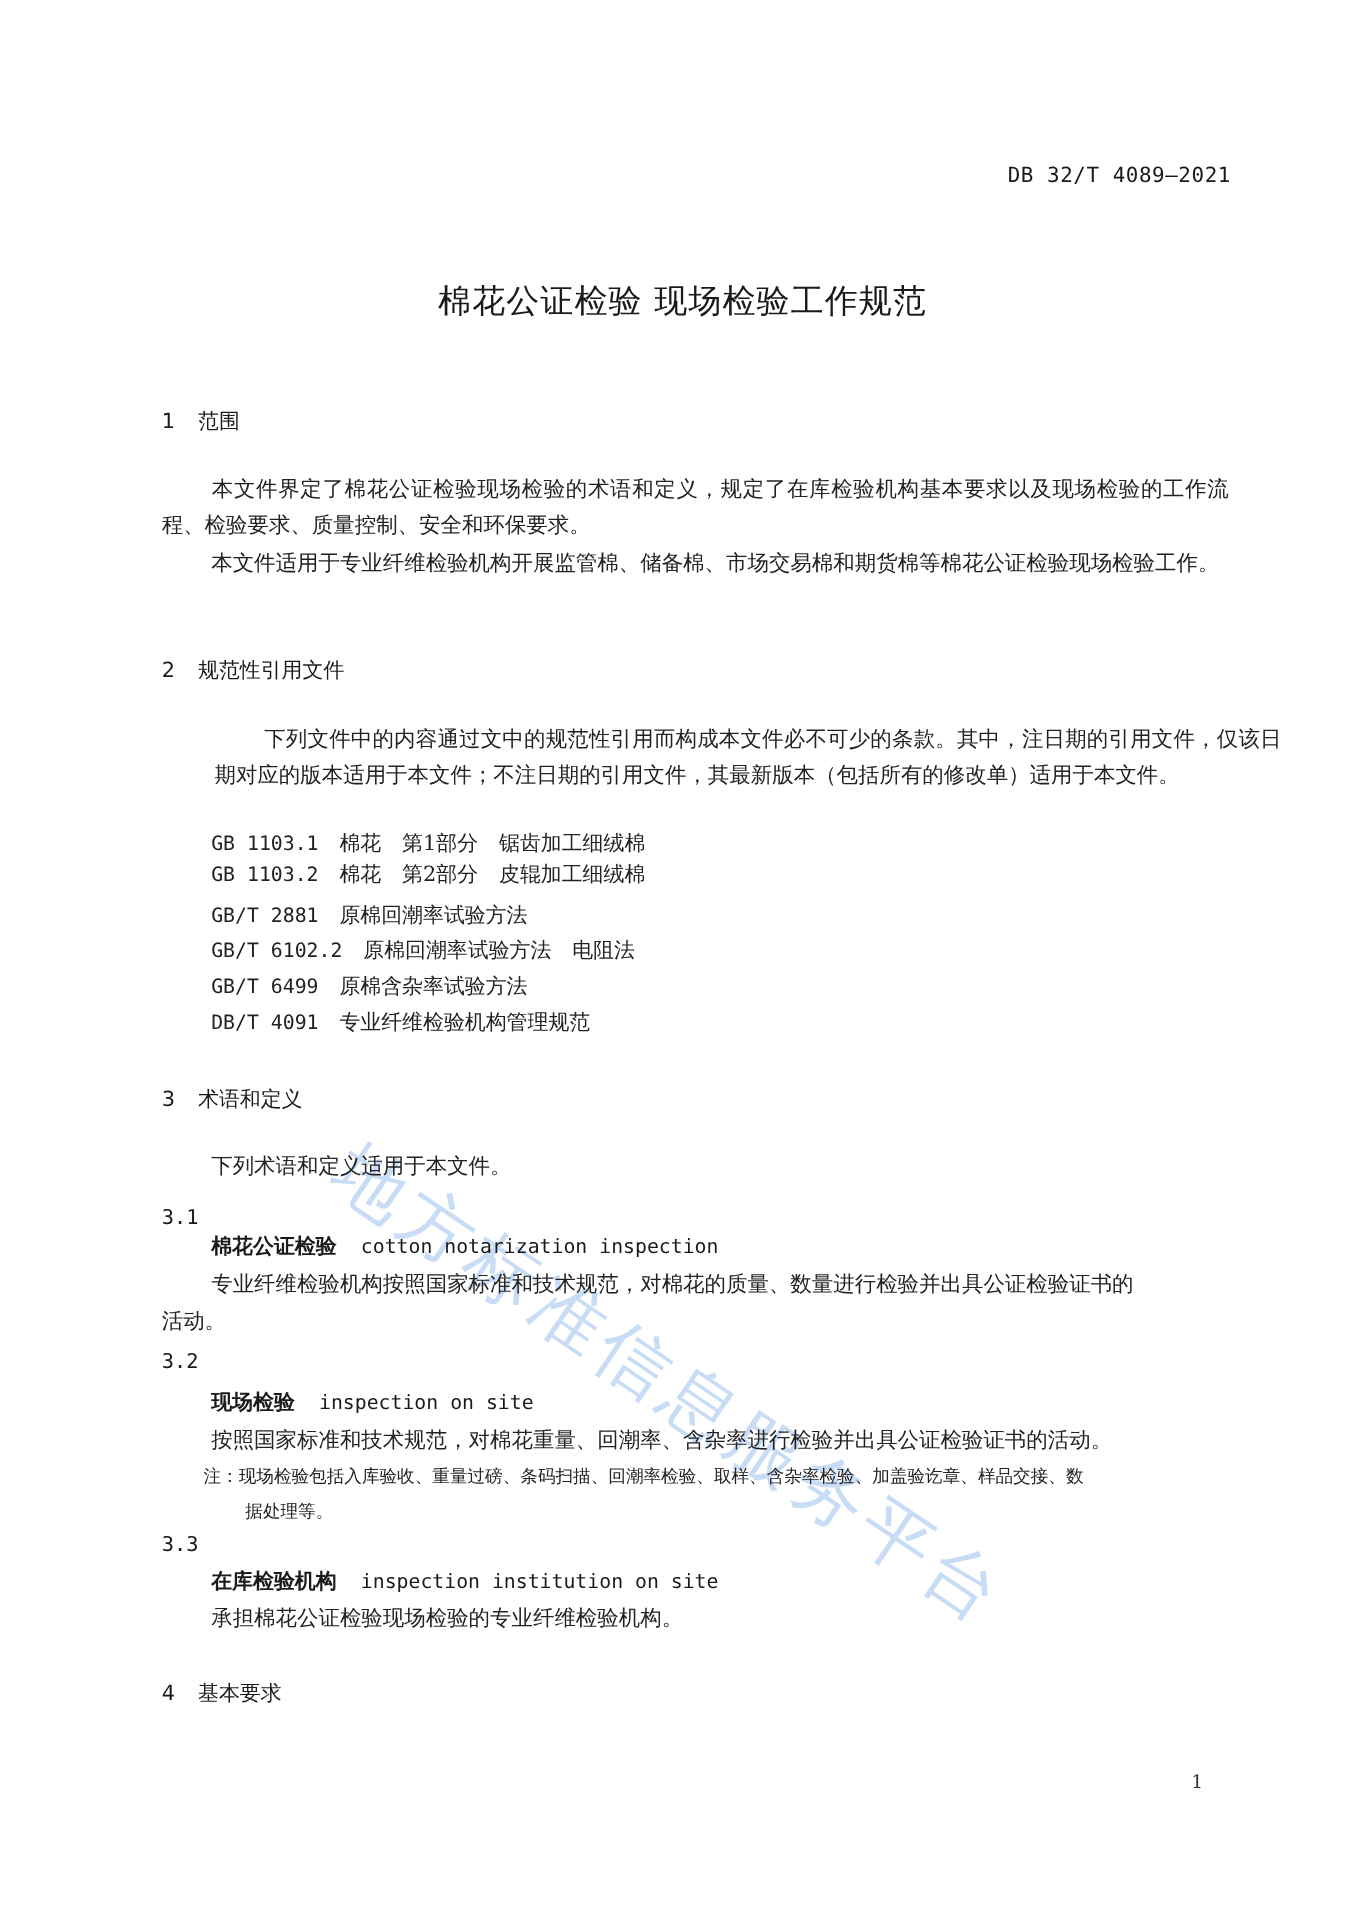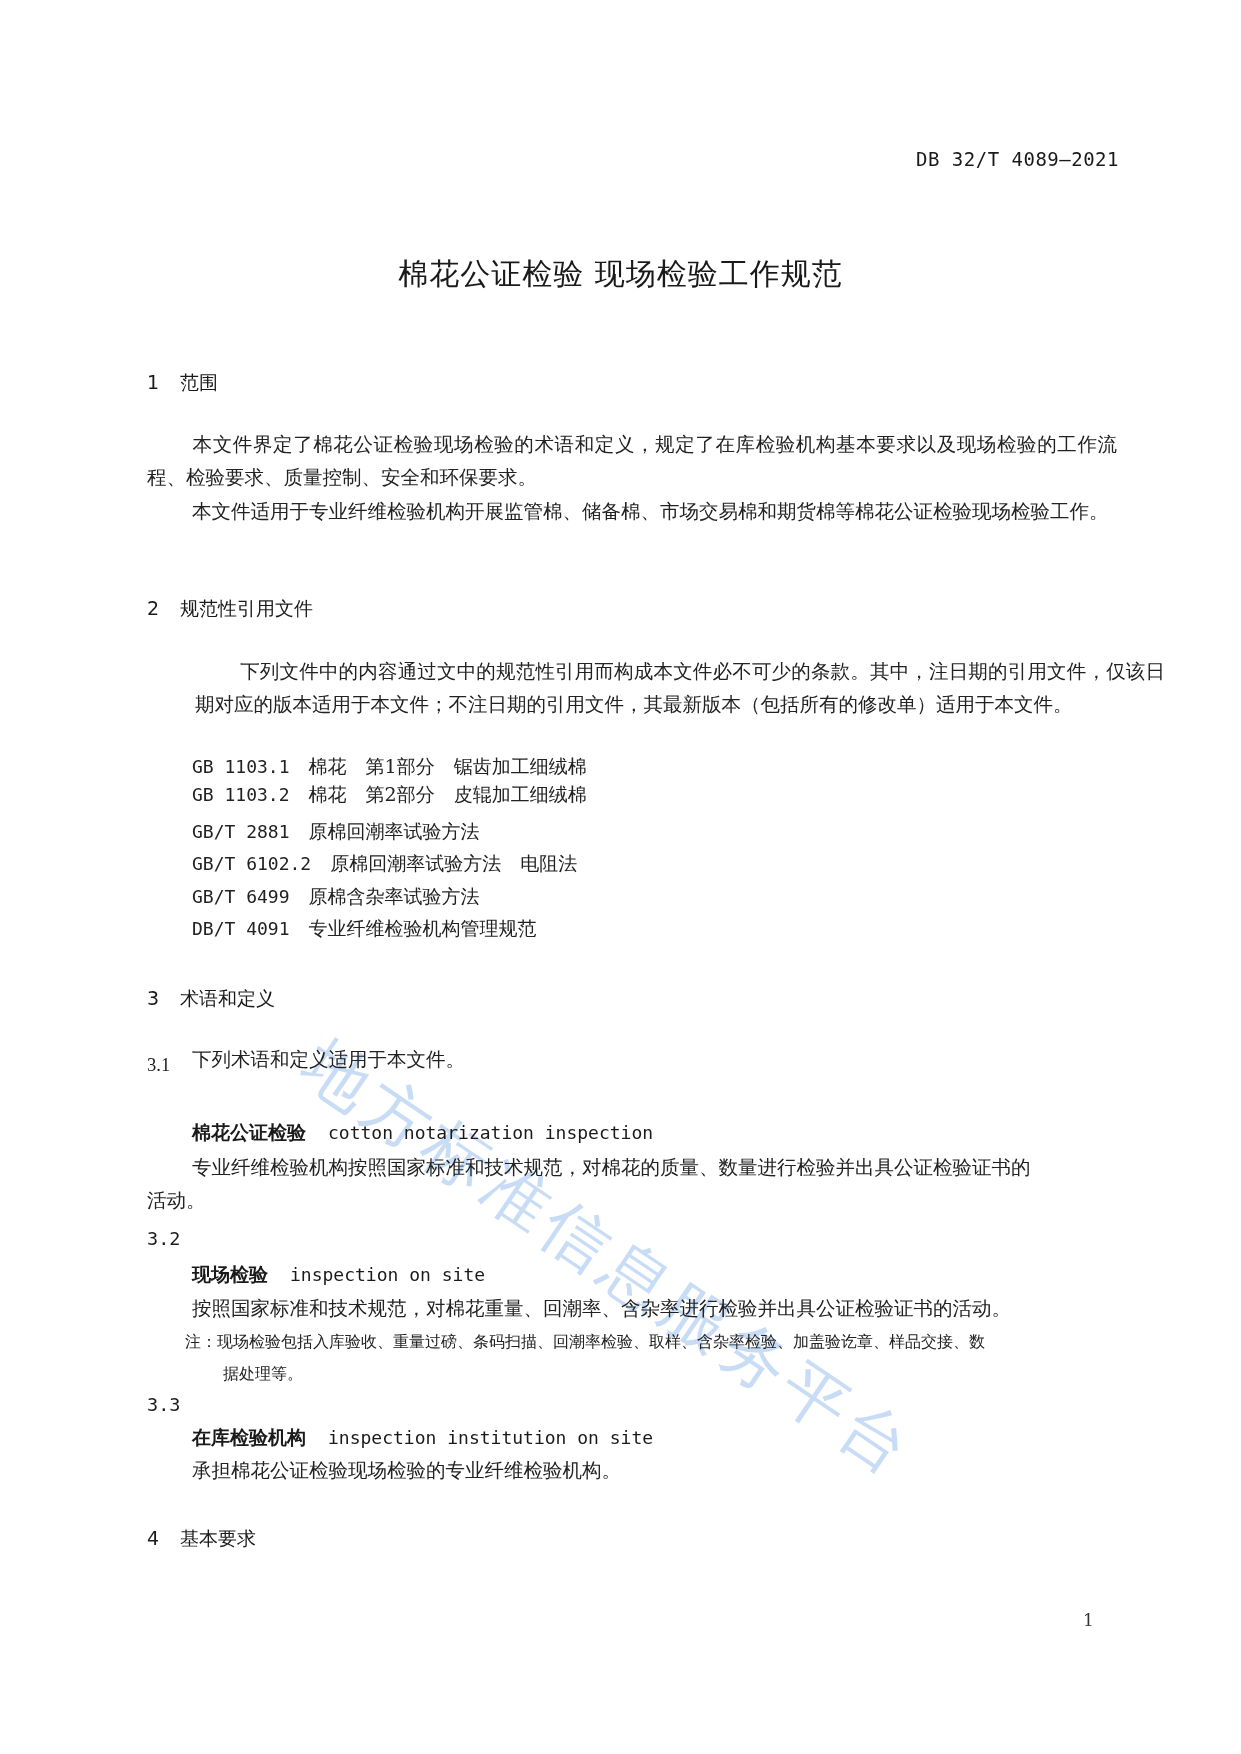--- a/index.html
+++ b/index.html
@@ -54,21 +54,21 @@
 <div class="abs ref" style="top:819px;"><span class="code">GB/T 2881</span>　<span>原棉回潮率试验方法</span></div>
 <div class="abs ref" style="top:851px;"><span class="code">GB/T 6102.2</span>　<span>原棉回潮率试验方法　电阻法</span></div>
 <div class="abs ref" style="top:884px;"><span class="code">GB/T 6499</span>　<span>原棉含杂率试验方法</span></div>
 <div class="abs ref" style="top:916px;"><span class="code">DB/T 4091</span>　<span>专业纤维检验机构管理规范</span></div>
 
 <div class="abs h1" style="top:986px;">
   <span class="num">3</span><span>术语和定义</span>
 </div>
 <div class="abs defn" style="top:1046px;text-align:right;">下列术语和定义适用于本文件。</div>
 
-<div class="abs sub" style="top:1055px;font-family:Liberation Serif, serif;">3.1</div>
+<div class="abs sub" style="top:1097px;">3.1</div>
 <div class="abs term" style="top:1120px;"><span class="zh">棉花公证检验</span><span class="en">cotton notarization inspection</span></div>
 <div class="abs defn" style="top:1154px;">专业纤维检验机构按照国家标准和技术规范，对棉花的质量、数量进行检验并出具公证检验证书的</div>
 <div class="abs defn" style="left:147px; top:1187px;">活动。</div>
 
 <div class="abs sub" style="top:1228px;">3.2</div>
 <div class="abs term" style="top:1262px;"><span class="zh">现场检验</span><span class="en">inspection on site</span></div>
 <div class="abs defn" style="top:1295px;">按照国家标准和技术规范，对棉花重量、回潮率、含杂率进行检验并出具公证检验证书的活动。</div>
 <div class="abs note" style="top:1326px;">
   <span>注：现场检验包括入库验收、重量过磅、条码扫描、回潮率检验、取样、含杂率检验、加盖验讫章、样品交接、数</span>
   <span class="cont">据处理等。</span>

